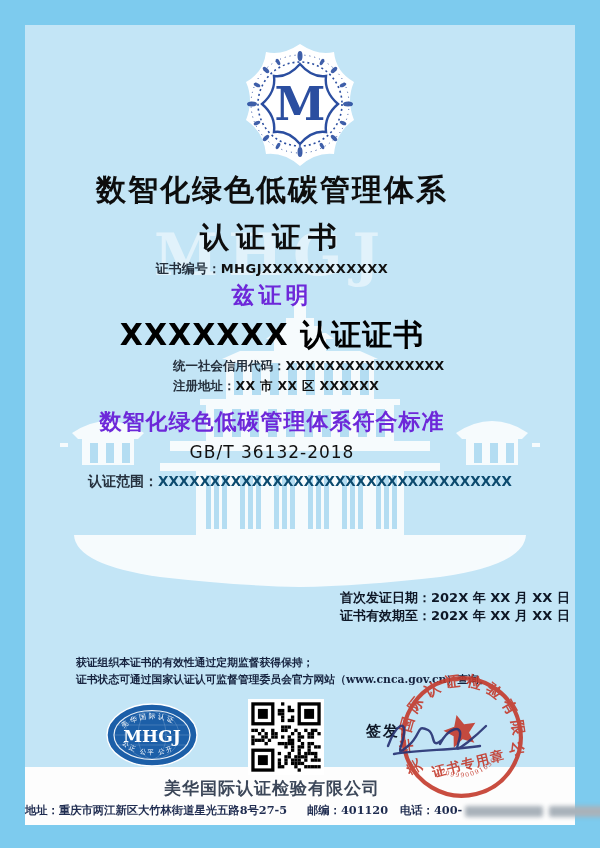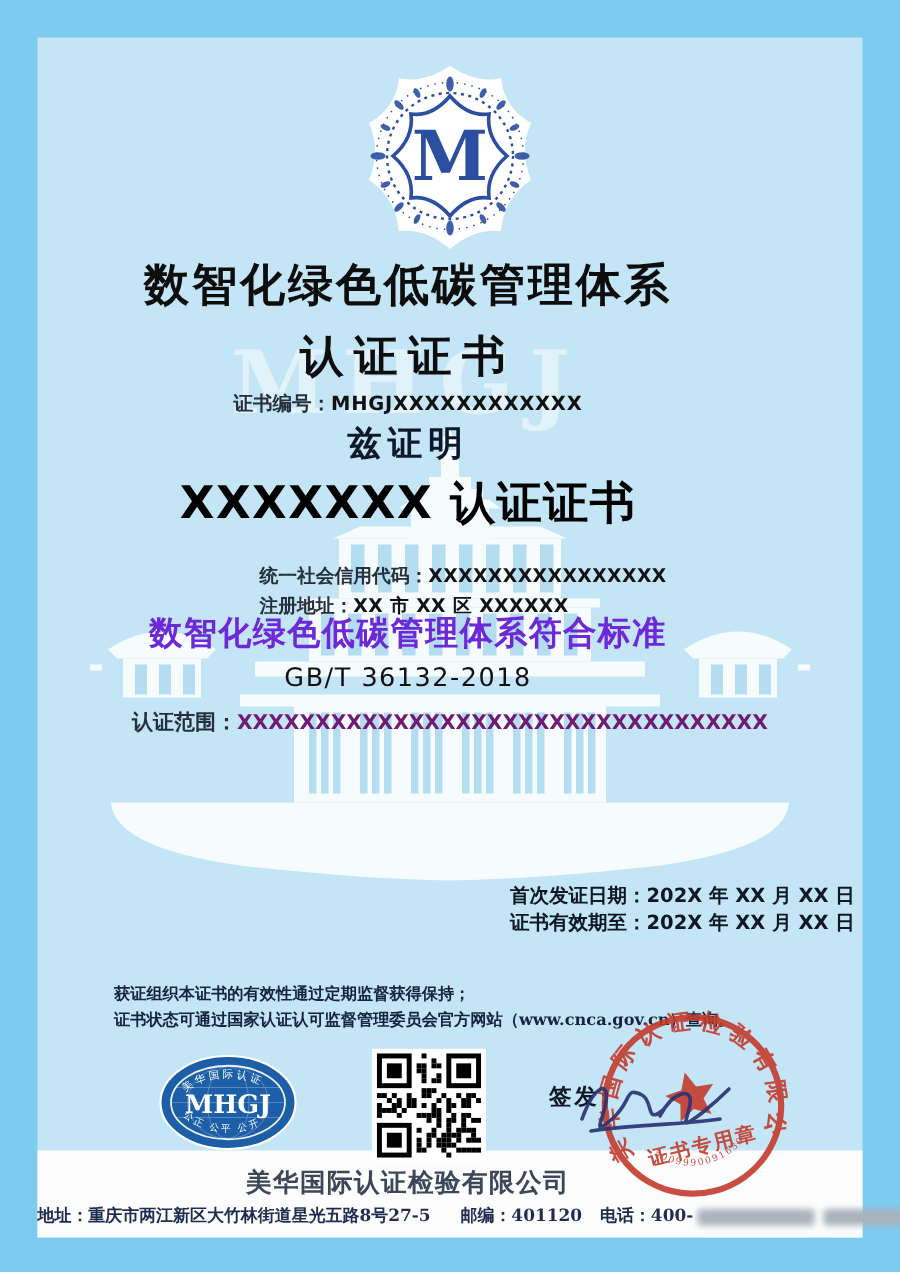--- a/index.html
+++ b/index.html
@@ -15,29 +15,29 @@
   .abs{position:absolute;}
   .ctr{left:25px; width:494px; text-align:center;}
   .wm-letters{
     top:221px; font-size:58px; font-weight:bold; letter-spacing:10px;
     color:rgba(255,255,255,0.5); font-family:"DejaVu Serif",serif; z-index:1;
   }
   .title1{ top:170px; font-size:30px; font-weight:bold; letter-spacing:2px; color:#0d0d0d; z-index:2;}
   .title2{ top:218px; font-size:29px; font-weight:bold; letter-spacing:7px; color:#0d0d0d; z-index:2;}
   .certnum{ top:260px; font-size:13px; color:#25303d; z-index:2; font-weight:bold;}
   .certnum .val{font-family:"DejaVu Sans",sans-serif; font-weight:bold; color:#111; letter-spacing:.5px;}
-  .certify{ top:280px; font-size:23px; font-weight:bold; color:#0f172a; z-index:2; letter-spacing:4px;}
+  .certify{ top:280px; font-size:23px; font-weight:bold; color:#6d28d9; z-index:2; letter-spacing:4px;}
   .company{ top:315px; font-size:30px; font-weight:bold; color:#000; z-index:2; font-family:"DejaVu Sans",sans-serif; letter-spacing:1px;}
-  .fields{ left:173px; top:374px; z-index:2;}
+  .fields{ left:173px; top:356px; z-index:2;}
   .frow{ font-size:12.5px; line-height:19.5px; color:#25303d; font-weight:bold; white-space:nowrap;}
   .frow .val{font-family:"DejaVu Sans",sans-serif; color:#111; letter-spacing:.3px;}
   .conform{ top:407px; font-size:22px; font-weight:bold; color:#6d28d9; z-index:2; letter-spacing:1px;}
   .standard{ top:442px; font-size:17px; font-weight:normal; color:#111; z-index:2; font-family:"DejaVu Sans",sans-serif; letter-spacing:1px;}
   .scope{ left:88px; top:473px; font-size:14px; font-weight:bold; color:#25303d; z-index:2; white-space:nowrap;}
-  .scope .val{font-family:"DejaVu Sans",sans-serif; font-size:13.5px; color:#701a75;}
+  .scope .val{font-family:"DejaVu Sans",sans-serif; font-size:13.5px; color:#0c4a6e;}
   .dates{ left:340px; top:589px; z-index:2;}
   .drow{ font-size:13px; font-weight:bold; color:#0e1726; line-height:17.5px; white-space:nowrap;}
   .drow .val{font-family:"DejaVu Sans",sans-serif;}
   .notes{ left:76px; top:655px; z-index:2;}
   .nrow{ font-size:10.8px; font-weight:bold; color:#16233f; line-height:16.5px; white-space:nowrap;}
   .footer-strip{ left:25px; top:767px; width:550px; height:58px; background:#fdfdfd; z-index:3;}
   .footer-co{ top:777px; font-size:17px; font-weight:bold; color:#3c4759; z-index:4; letter-spacing:1px;}
   .addr{ top:803px; font-size:11.3px; font-weight:bold; color:#1f2c50; z-index:4; white-space:nowrap;}
   .addr .blur{ display:inline-block; height:11px; border-radius:2px;
     background:#a9b2ba; filter:blur(2px); vertical-align:middle; margin:0 3px;}

